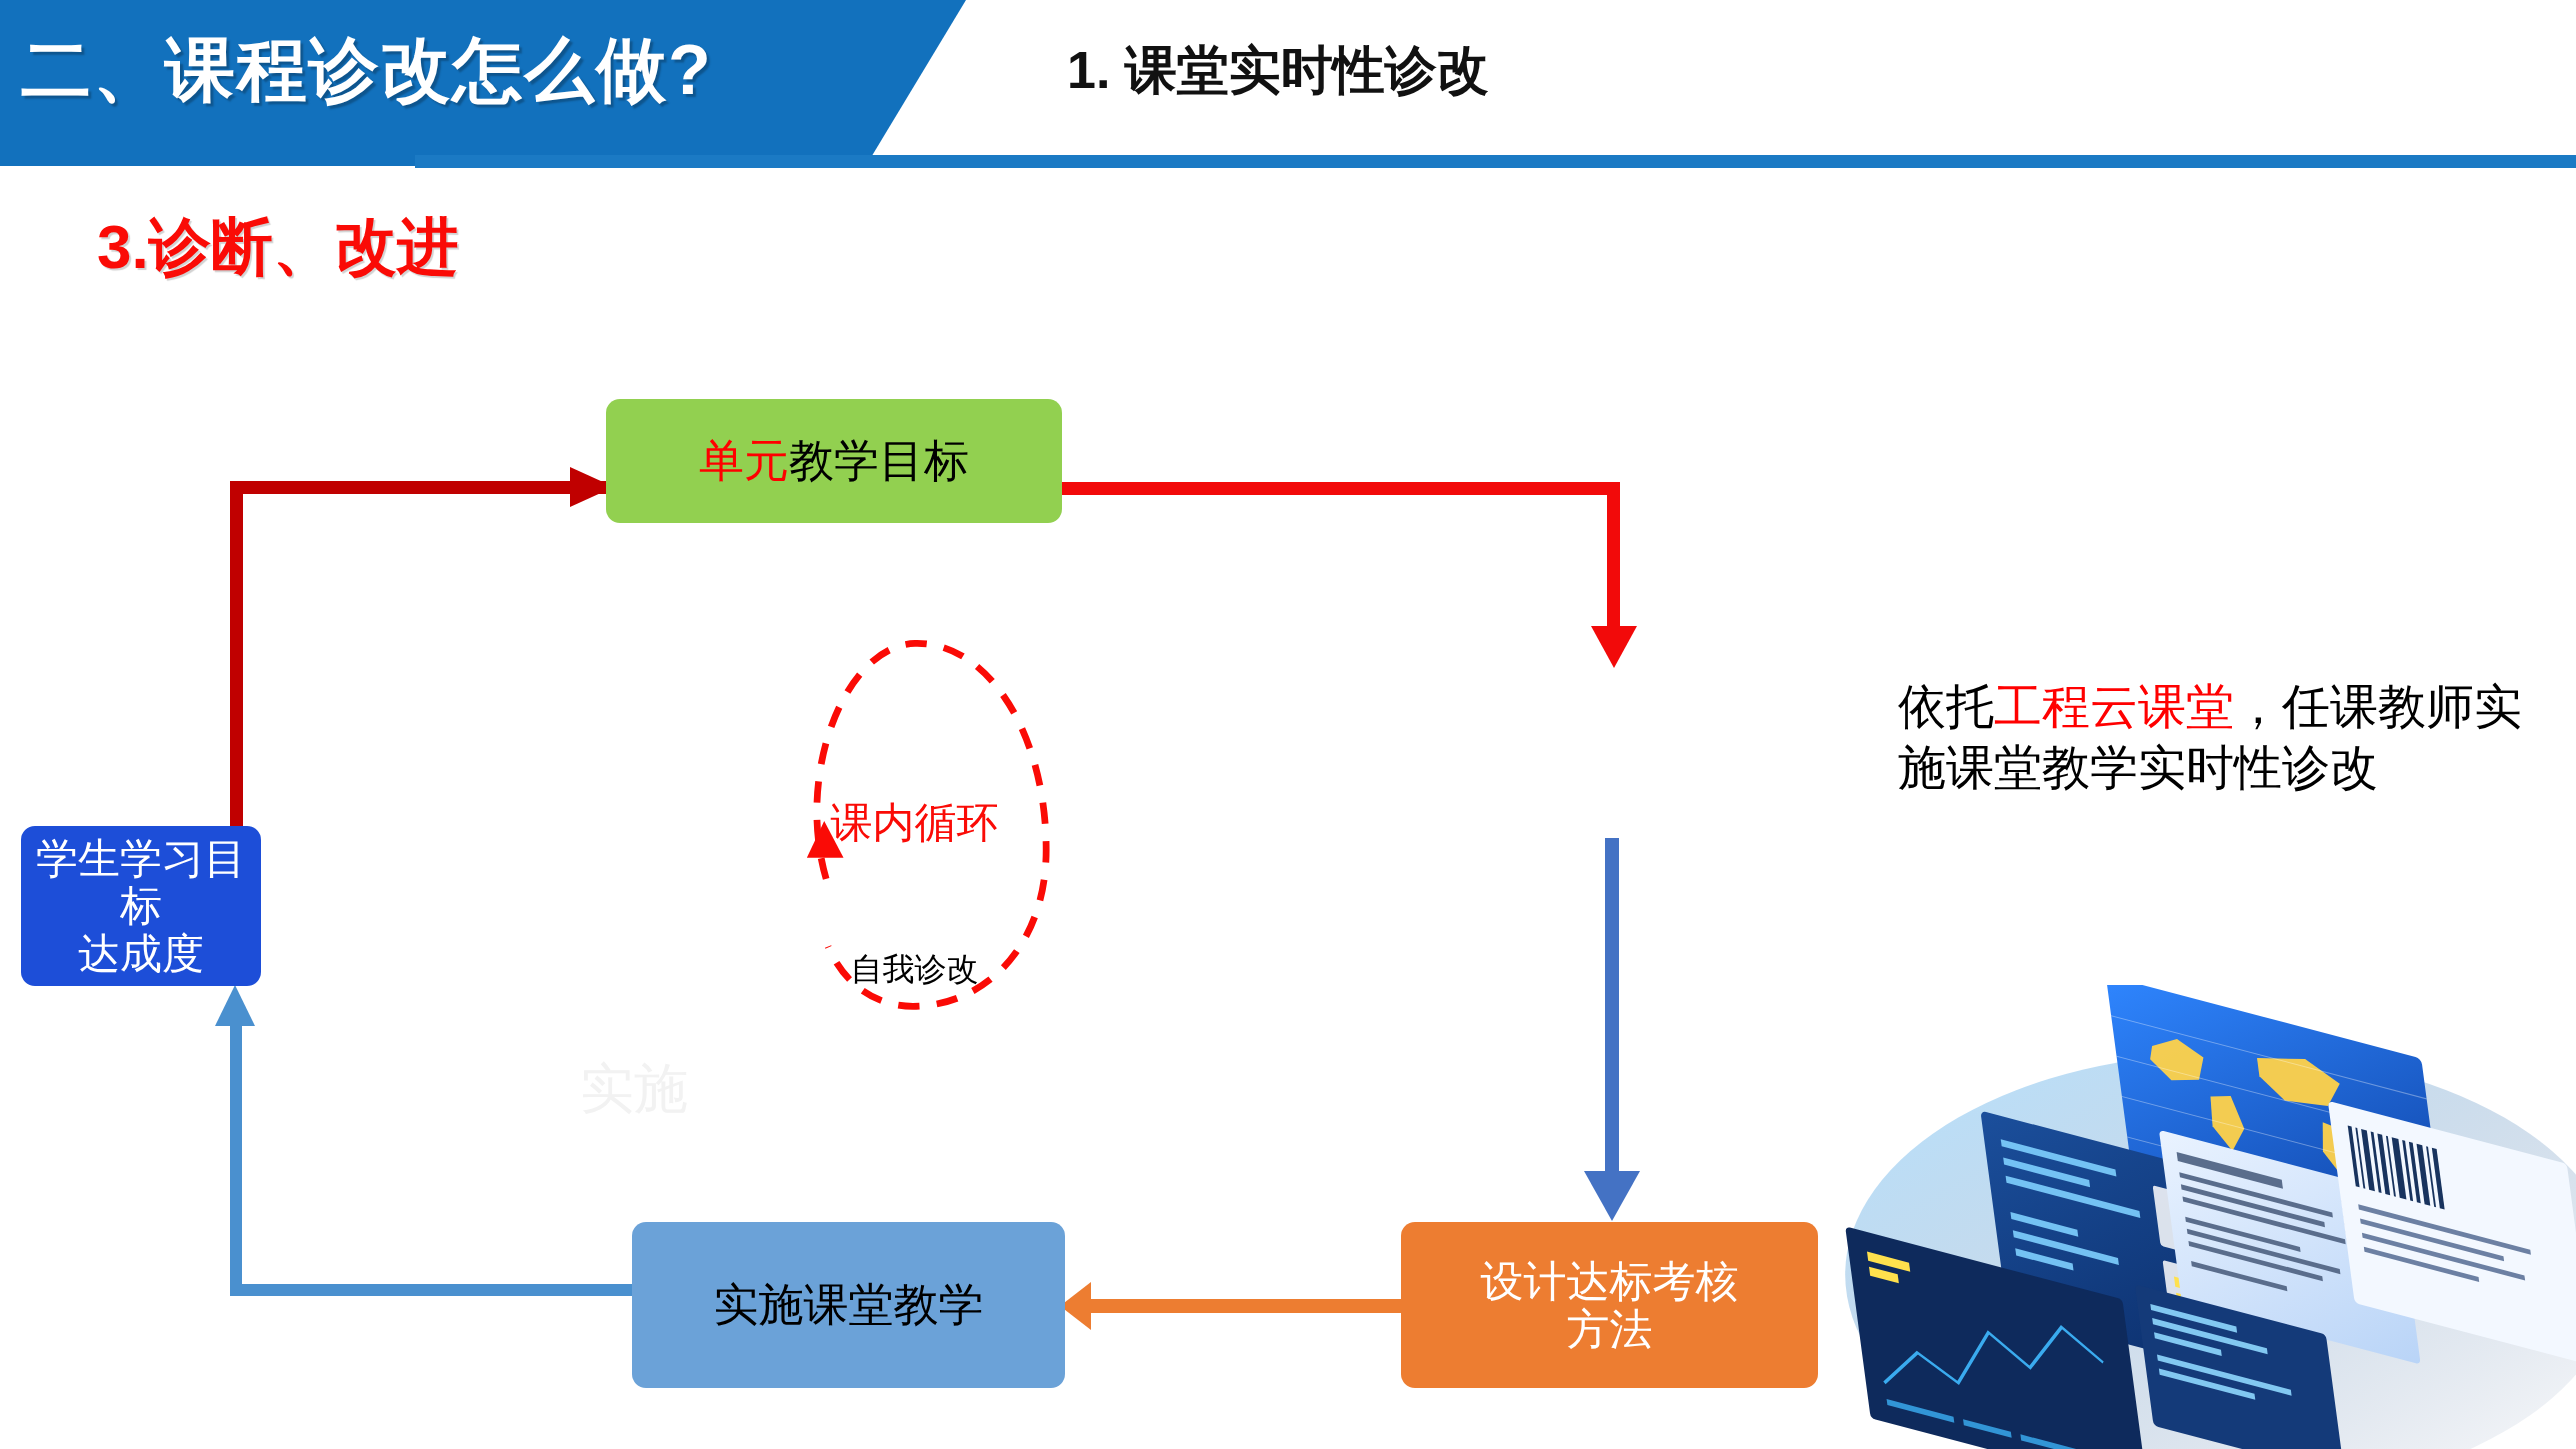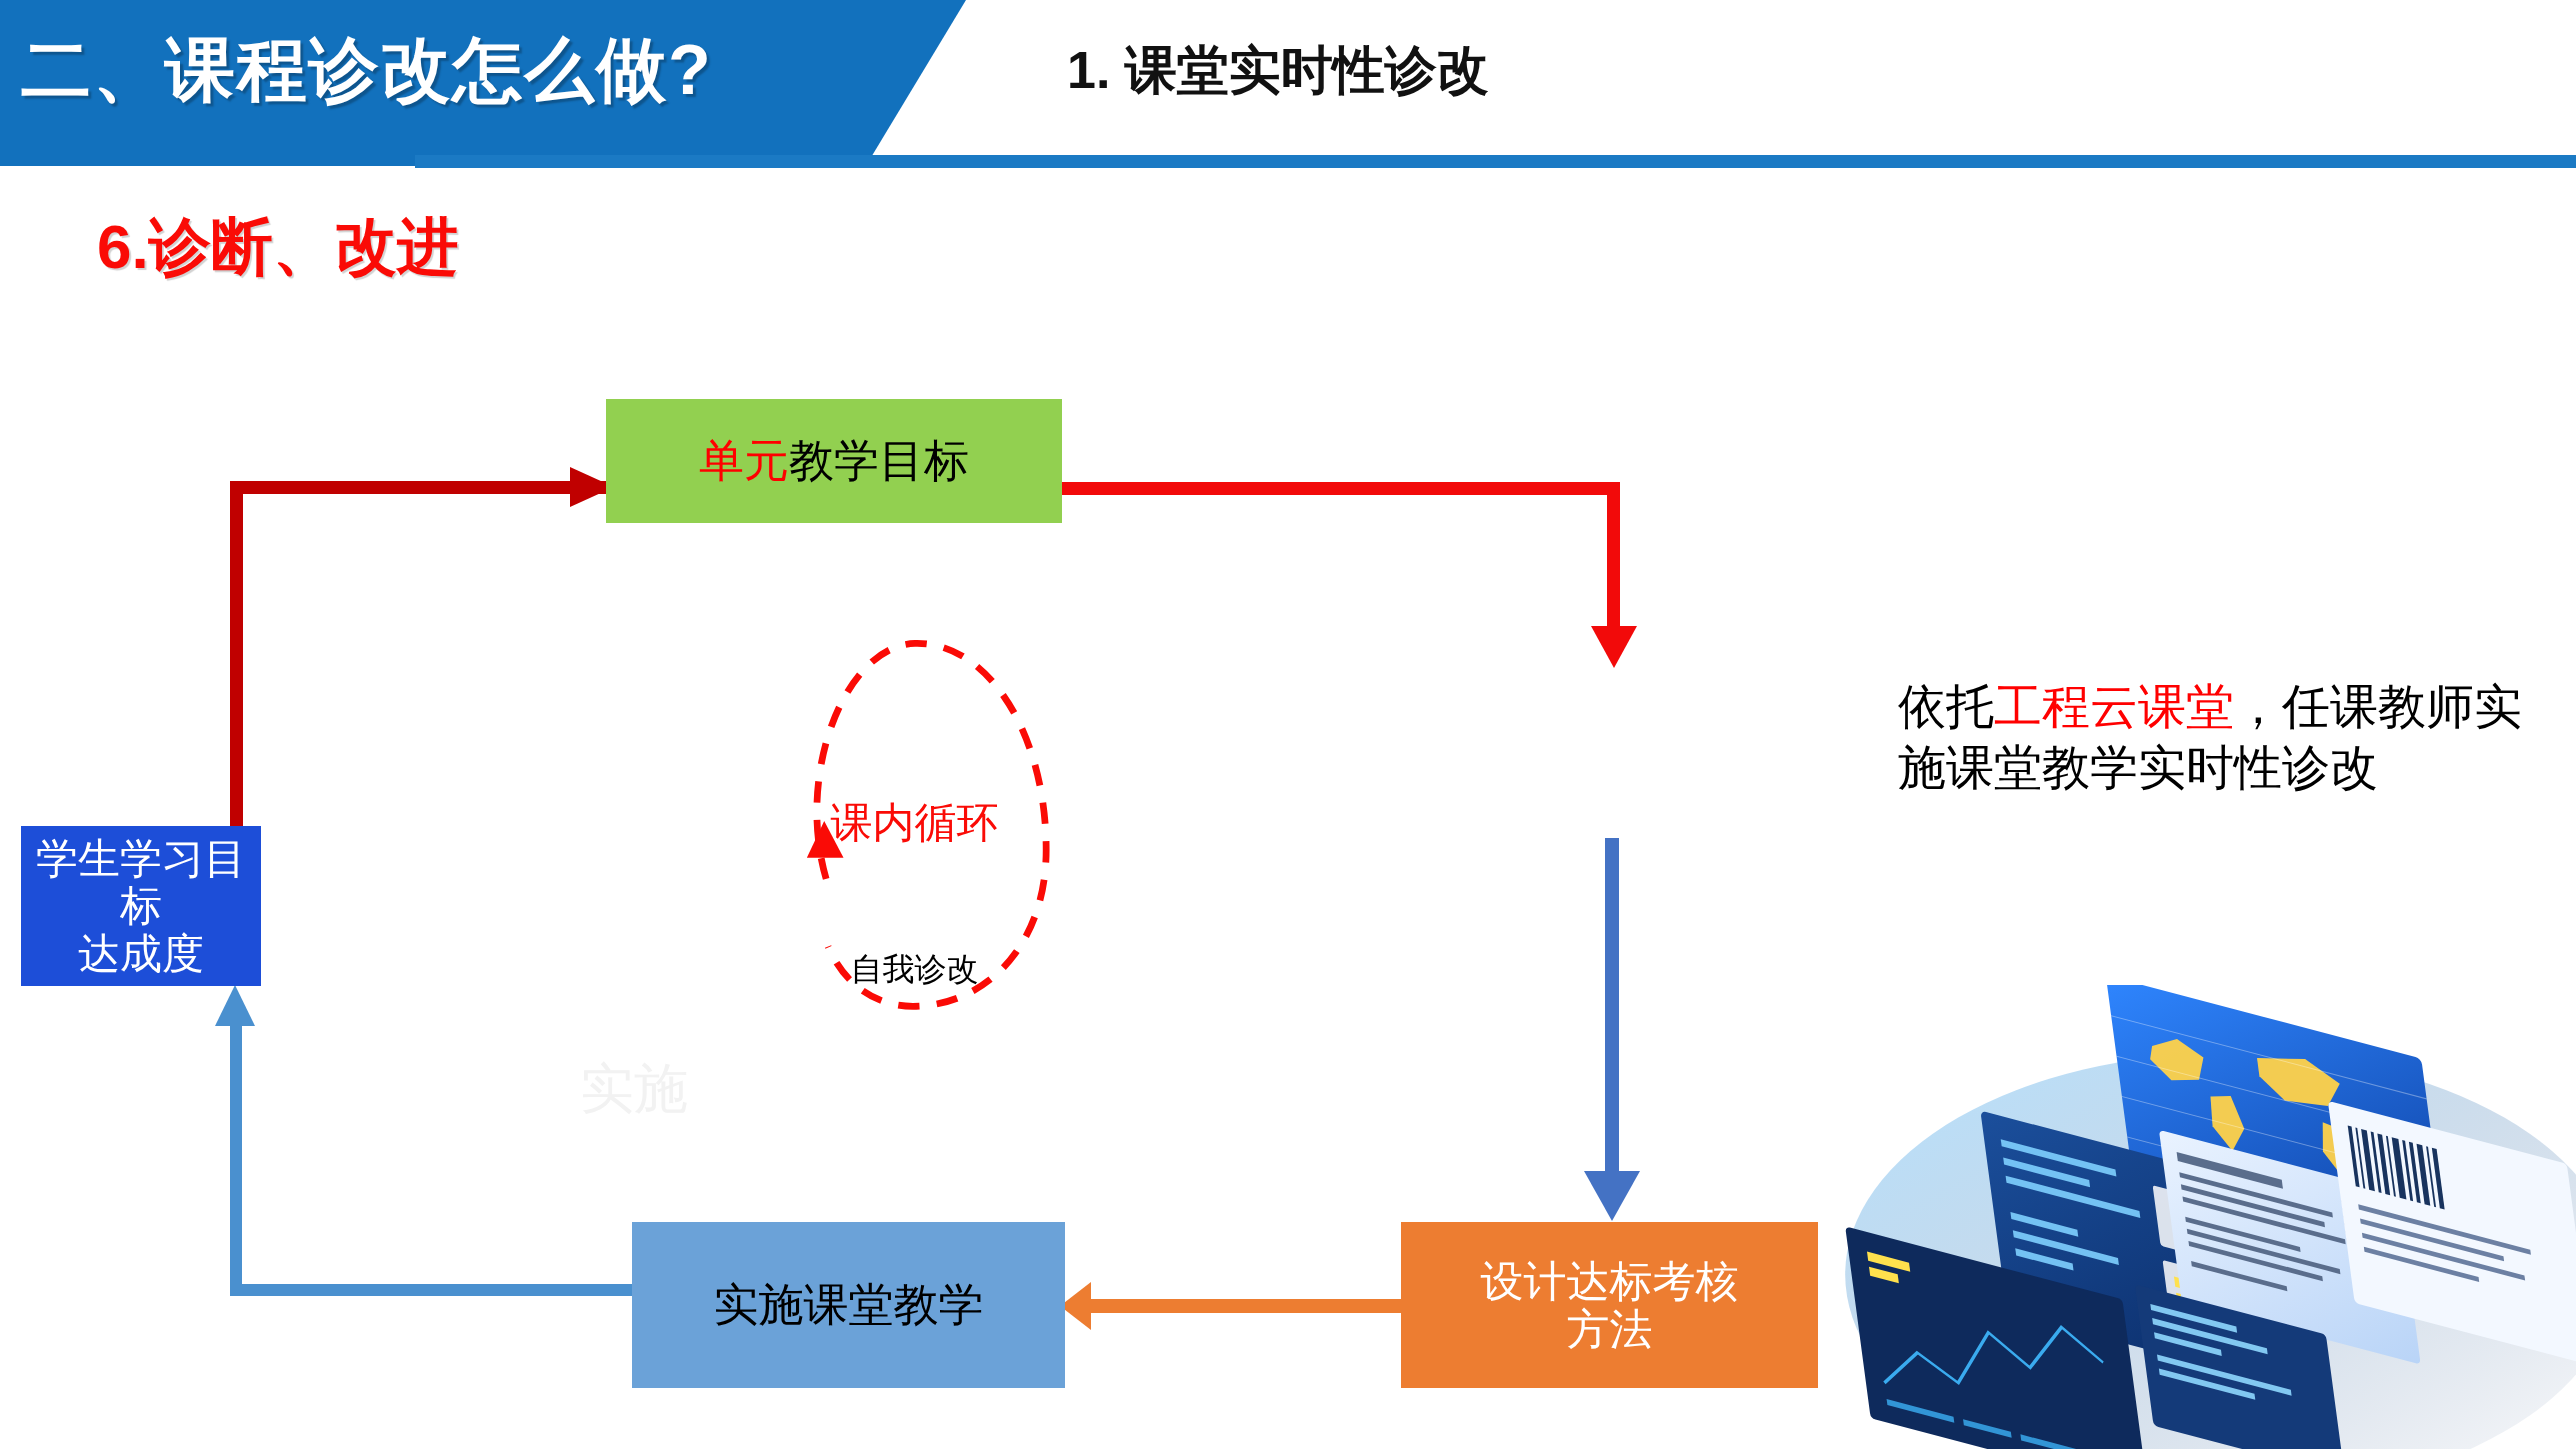--- a/index.html
+++ b/index.html
@@ -32,21 +32,21 @@
 
   
   .sec-head{
     position:absolute;left:97px;top:205px;
     color:#fa0b06;font-size:62px;font-weight:bold;white-space:nowrap;
     text-shadow:1.9px 1.9px 1px rgba(0,0,0,.18);
   }
 
   
   .box{position:absolute;display:flex;align-items:center;justify-content:center;
-       text-align:center;box-sizing:border-box;}
+       text-align:center;box-sizing:border-box;border-radius:14px;}
   .box .txt{line-height:1.12;}
 
   .box-green{left:606px;top:399px;width:456px;height:124px;background:#92d050;}
   .box-green .txt{font-size:45px;color:#000000;}
   .box-green .hl{color:#ff0000;}
 
   .box-red{left:1401px;top:659px;width:417px;height:180px;background:#e8474c;}
   .box-red .txt{font-size:43px;color:#ffffff;}
 
   .box-purple{left:21px;top:826px;width:240px;height:160px;background:#1d4ed8;}
@@ -130,21 +130,21 @@
 <body>
 
 <div id="slide">
 
   <div class="hdr-blue"></div>
   <div class="hdr-blue-2"></div>
   <div class="hdr-rule"></div>
   <div class="hdr-title">二、课程诊改怎么做?</div>
   <div class="hdr-sub">1. 课堂实时性诊改</div>
 
-  <div class="sec-head">6.诊断、改进</div>
+  <div class="sec-head">3.诊断、改进</div>
 
   <div class="conn red-v"></div>
   <div class="conn red-h"></div>
   <div class="conn red-arrowhead"></div>
 
   <div class="conn red2-h"></div>
   <div class="conn red2-v"></div>
   <div class="conn red2-arrowhead"></div>
 
   <div class="conn blu-v"></div>

